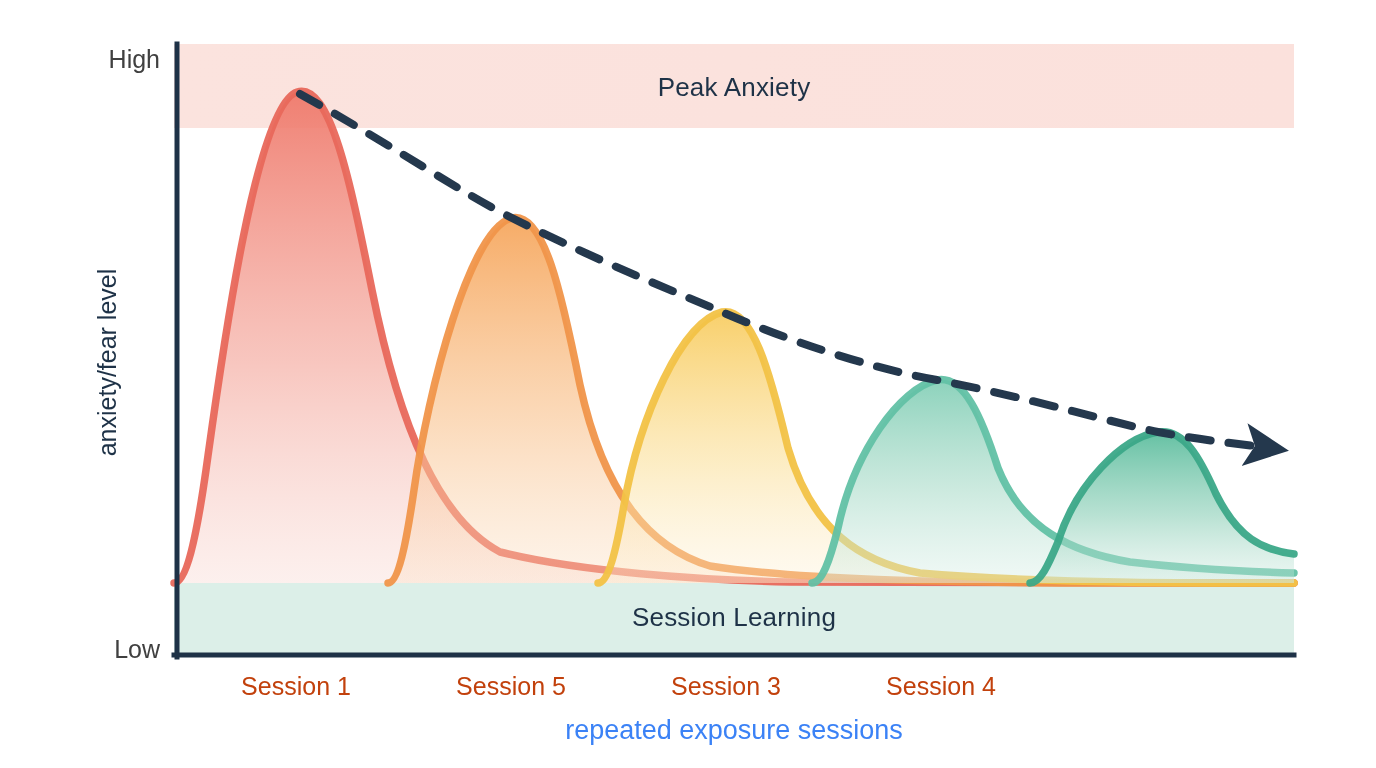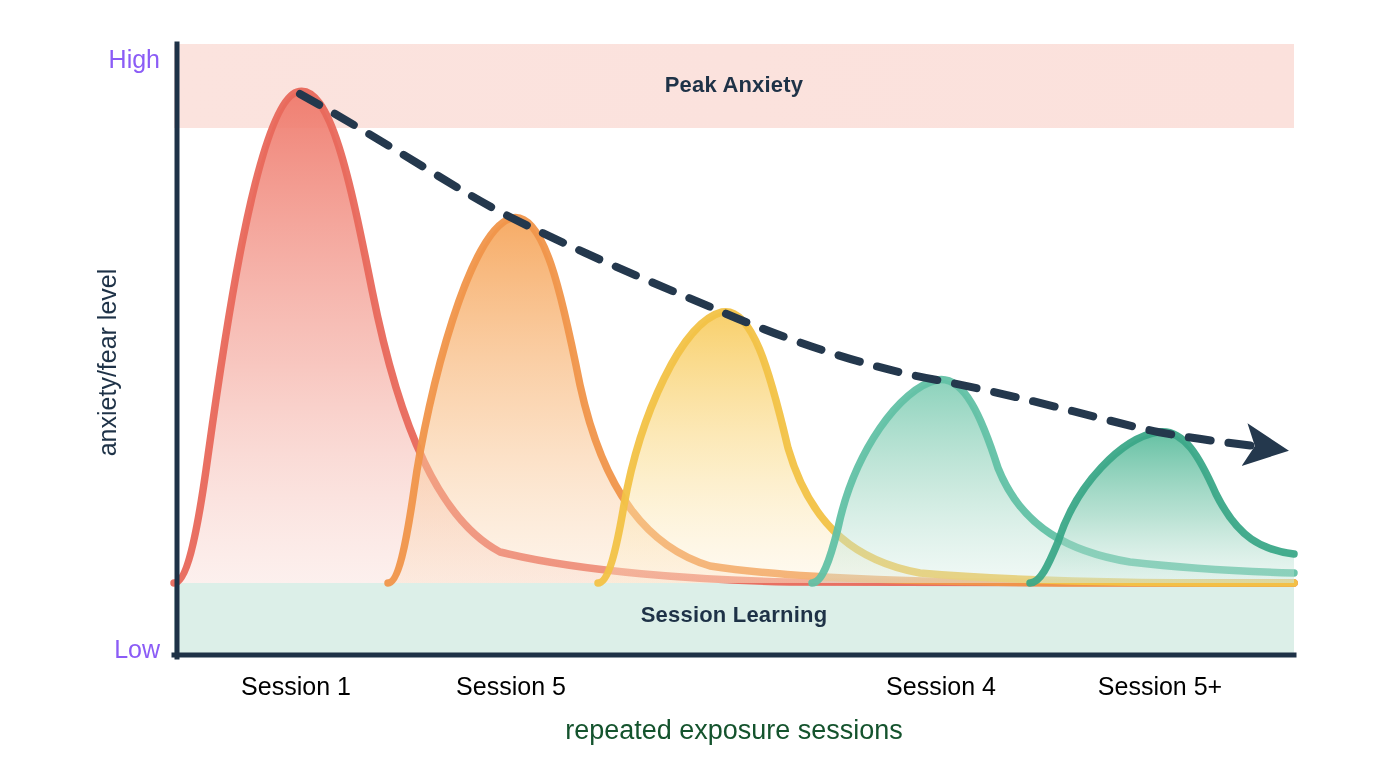--- a/index.html
+++ b/index.html
@@ -18,21 +18,21 @@
   #figure {
     position: absolute;
     left: 0;
     top: 0;
     width: 1376px;
     height: 768px;
   }
   .axis-tick-label {
     position: absolute;
     font-size: 25px;
-    color: #8b5cf6;
+    color: #404040;
     font-family: "Liberation Sans", sans-serif;
     white-space: nowrap;
   }
   #y-high {
     left: 90px;
     top: 45px;
     text-align: right;
     width: 70px;
   }
   #y-low {
@@ -54,38 +54,38 @@
     color: #1e3247;
     white-space: nowrap;
   }
   #x-axis-title {
     position: absolute;
     left: 174px;
     top: 715px;
     width: 1120px;
     text-align: center;
     font-size: 27px;
-    color: #14532d;
+    color: #3b82f6;
   }
   .session-label {
     position: absolute;
     top: 672px;
     width: 200px;
     text-align: center;
     font-size: 25px;
-    color: #000000;
+    color: #c2410c;
     white-space: nowrap;
   }
   .band-label {
     position: absolute;
     width: 1120px;
     left: 174px;
     text-align: center;
-    font-size: 22px;
-    font-weight: bold;
+    font-size: 26px;
+    font-weight: normal;
     color: #1e3247;
     letter-spacing: 0.2px;
   }
   #peak-anxiety-label { top: 72px; }
   #safety-learning-label { top: 602px; }
 </style>
 </head>
 <body>
 
 <div id="figure">
@@ -244,19 +244,19 @@
   <div class="axis-tick-label" id="y-high">High</div>
 
   <div class="axis-tick-label" id="y-low">Low</div>
 
   
   <div id="y-axis-title">anxiety/fear level</div>
 
   
   <div class="session-label" style="left:196px;">Session 1</div>
   <div class="session-label" style="left:411px;">Session 5</div>
+  <div class="session-label" style="left:626px;">Session 3</div>
   <div class="session-label" style="left:841px;">Session 4</div>
-  <div class="session-label" style="left:1060px;">Session 5+</div>
 
   
   <div id="x-axis-title">repeated exposure sessions</div>
 
 </div>
 
 </body></html>

